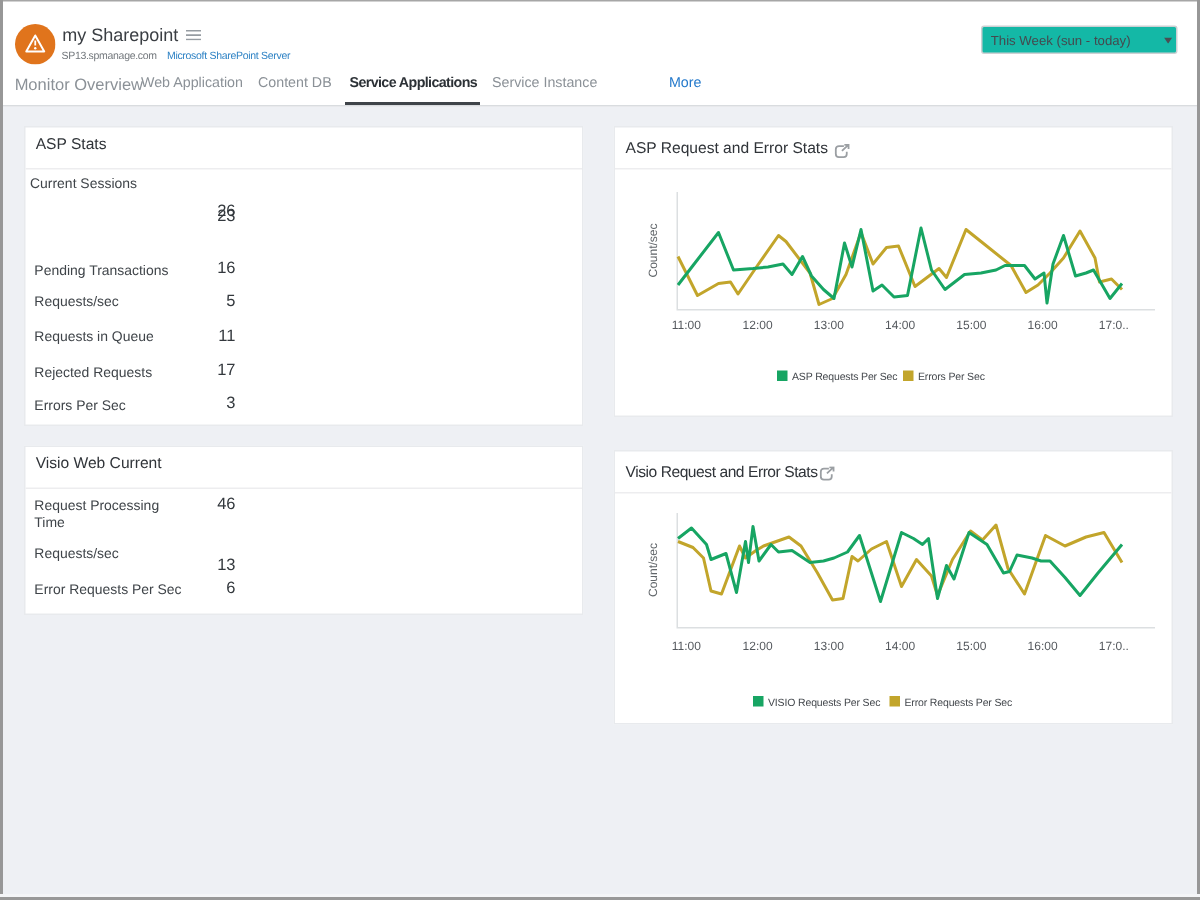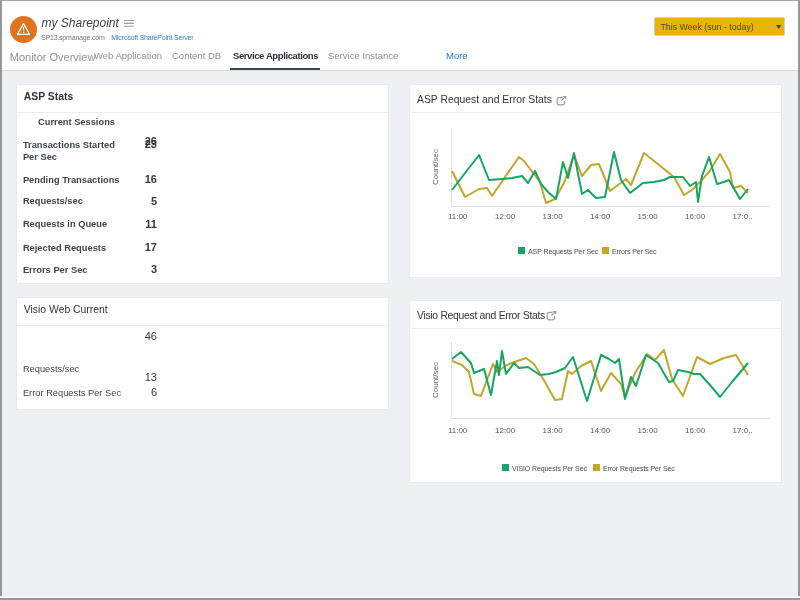--- a/index.html
+++ b/index.html
@@ -9,65 +9,65 @@
 <body>
 <div style="position:absolute;left:0;top:0;width:800px;height:71px;background:#fff;"></div>
 <div style="position:absolute;left:0;top:71px;width:800px;height:529px;background:#eef0f4;"></div>
 
 <svg width="27" height="27" viewBox="0 0 27 27" style="position:absolute;left:9.5px;top:15.5px;">
     <circle cx="13.5" cy="13.5" r="13.5" fill="#e0741c"></circle>
     <path d="M13.5 7.6 L19.5 18.3 H7.5 Z" fill="none" stroke="#fff" stroke-width="1.3" stroke-linejoin="round"></path>
     <path d="M13.5 11 v3.4" stroke="#fff" stroke-width="1.2"></path>
     <circle cx="13.5" cy="16.2" r="0.8" fill="#fff"></circle>
   </svg>
-<div style="position:absolute;left:41.5px;top:16.5px;font-size:12px;line-height:13px;color:#3a3e43;font-style:italic;">my Sharepoint</div>
+<div style="position:absolute;left:41.5px;top:16.5px;font-size:12px;line-height:13px;color:#3a3e43;">my Sharepoint</div>
 <svg width="10" height="7" viewBox="0 0 10 7" style="position:absolute;left:123.5px;top:19.7px;">
     <path d="M0 0.5 h10 M0 3.4 h10 M0 6.3 h10" stroke="#969ca2" stroke-width="1.1"></path>
   </svg>
 <div style="position:absolute;left:41px;top:34px;font-size:7px;line-height:8px;letter-spacing:-0.2px;color:#72777c;">SP13.spmanage.com</div>
 <div style="position:absolute;left:111.3px;top:34px;font-size:7px;line-height:8px;letter-spacing:-0.2px;color:#2f83c5;">Microsoft SharePoint Server</div>
 
-<div style="position:absolute;left:653.5px;top:16.5px;width:131.3px;height:19.4px;border:1px solid #cdd0d3;border-radius:2px;background:#eab308;">
+<div style="position:absolute;left:653.5px;top:16.5px;width:131.3px;height:19.4px;border:1px solid #cdd0d3;border-radius:2px;background:#14b8a6;">
   <div style="position:absolute;left:6px;top:4.5px;font-size:8.8px;line-height:10px;color:#45494e;white-space:nowrap;">This Week (sun - today)</div>
   <svg width="5.5" height="4.2" viewBox="0 0 5.5 4.2" style="position:absolute;left:121.5px;top:7.2px;">
       <path d="M0 0 h5.5 L2.75 4.2 Z" fill="#4a4e53"></path>
     </svg>
 </div>
 
 <div style="position:absolute;left:9.75px;top:52px;font-size:11px;line-height:10px;white-space:nowrap;color:#8b9197;text-align:right;">Monitor Overview</div>
 <div style="position:absolute;left:94px;top:51.3px;font-size:9.5px;line-height:10px;white-space:nowrap;color:#8b9197;">Web Application</div>
 <div style="position:absolute;left:172px;top:51.3px;font-size:9.5px;line-height:10px;white-space:nowrap;color:#8b9197;">Content DB</div>
 <div style="position:absolute;left:233px;top:51.3px;font-size:9.5px;line-height:10px;white-space:nowrap;color:#2c3136;font-weight:bold;letter-spacing:-0.4px;">Service Applications</div>
 <div style="position:absolute;left:328px;top:51.3px;font-size:9.5px;line-height:10px;white-space:nowrap;color:#8b9197;">Service Instance</div>
 <div style="position:absolute;left:406px;top:51.3px;font-size:9.5px;line-height:10px;white-space:nowrap;color:#2479cb;padding-left:40px;">More</div>
 <div style="position:absolute;left:230px;top:68px;width:90px;height:2px;background:#3f4449;"></div>
 <div style="position:absolute;left:0;top:70px;width:800px;height:1px;background:#d9dcdf;"></div>
 
-<div class="card" style="left:16px;top:84px;width:373px;height:200px;font-weight:bold;">
+<div class="card" style="left:16px;top:84px;width:373px;height:200px;">
   <div class="ctitle" style="left:6.8px;top:6.3px;">ASP Stats</div>
   <div style="position:absolute;left:0;top:26.5px;width:100%;height:1px;background:#ededef;"></div>
-  <div style="position:absolute;left:21px;top:31.5px;width:125px;font-size:9.3px;line-height:11.9px;color:#3f4449;">Current Sessions</div>
+  <div style="position:absolute;left:3px;top:31.5px;width:125px;font-size:9.3px;line-height:11.9px;color:#3f4449;">Current Sessions</div>
     <div style="position:absolute;left:90px;top:31.2px;width:50px;text-align:right;font-size:11px;line-height:11px;color:#33383d;margin-top:20px;">26</div>
-    <div style="position:absolute;left:5.9px;top:54.6px;width:125px;font-size:9.3px;line-height:11.9px;color:#3f4449;">Transactions Started<br>Per Sec</div>
     <div style="position:absolute;left:90px;top:54.3px;width:50px;text-align:right;font-size:11px;line-height:11px;color:#33383d;padding-left:20px;">23</div>
     <div style="position:absolute;left:5.9px;top:89.5px;width:125px;font-size:9.3px;line-height:11.9px;color:#3f4449;">Pending Transactions</div>
     <div style="position:absolute;left:90px;top:89.2px;width:50px;text-align:right;font-size:11px;line-height:11px;color:#33383d;">16</div>
     <div style="position:absolute;left:5.9px;top:111.0px;width:125px;font-size:9.3px;line-height:11.9px;color:#3f4449;">Requests/sec</div>
     <div style="position:absolute;left:90px;top:110.7px;width:50px;text-align:right;font-size:11px;line-height:11px;color:#33383d;">5</div>
     <div style="position:absolute;left:5.9px;top:134.4px;width:125px;font-size:9.3px;line-height:11.9px;color:#3f4449;">Requests in Queue</div>
     <div style="position:absolute;left:90px;top:134.1px;width:50px;text-align:right;font-size:11px;line-height:11px;color:#33383d;">11</div>
     <div style="position:absolute;left:5.9px;top:157.5px;width:125px;font-size:9.3px;line-height:11.9px;color:#3f4449;">Rejected Requests</div>
     <div style="position:absolute;left:90px;top:157.2px;width:50px;text-align:right;font-size:11px;line-height:11px;color:#33383d;">17</div>
     <div style="position:absolute;left:5.9px;top:179.7px;width:125px;font-size:9.3px;line-height:11.9px;color:#3f4449;">Errors Per Sec</div>
     <div style="position:absolute;left:90px;top:179.4px;width:50px;text-align:right;font-size:11px;line-height:11px;color:#33383d;">3</div>
 </div>
 
 <div class="card" style="left:16px;top:297px;width:373px;height:113px;">
   <div class="ctitle" style="left:6.8px;top:6.3px;">Visio Web Current</div>
   <div style="position:absolute;left:0;top:26.5px;width:100%;height:1px;background:#ededef;"></div>
+  <div style="position:absolute;left:5.9px;top:33.5px;width:125px;font-size:9.3px;line-height:11.9px;color:#3f4449;">Request Processing<br>Time</div>
     <div style="position:absolute;left:90px;top:33.2px;width:50px;text-align:right;font-size:11px;line-height:11px;color:#33383d;">46</div>
     <div style="position:absolute;left:5.9px;top:65.9px;width:125px;font-size:9.3px;line-height:11.9px;color:#3f4449;">Requests/sec</div>
     <div style="position:absolute;left:90px;top:74px;width:50px;text-align:right;font-size:11px;line-height:11px;color:#33383d;">13</div>
     <div style="position:absolute;left:5.9px;top:89.5px;width:125px;font-size:9.3px;line-height:11.9px;color:#3f4449;">Error Requests Per Sec</div>
     <div style="position:absolute;left:90px;top:89.2px;width:50px;text-align:right;font-size:11px;line-height:11px;color:#33383d;">6</div>
 </div>
 
 <div class="card" style="left:409px;top:84px;width:373px;height:194px;">
   <div class="ctitle" style="left:7px;top:8.5px;">ASP Request and Error Stats</div>
   <div style="position:absolute;left:0;top:26.5px;width:100%;height:1px;background:#ededef;"></div>

